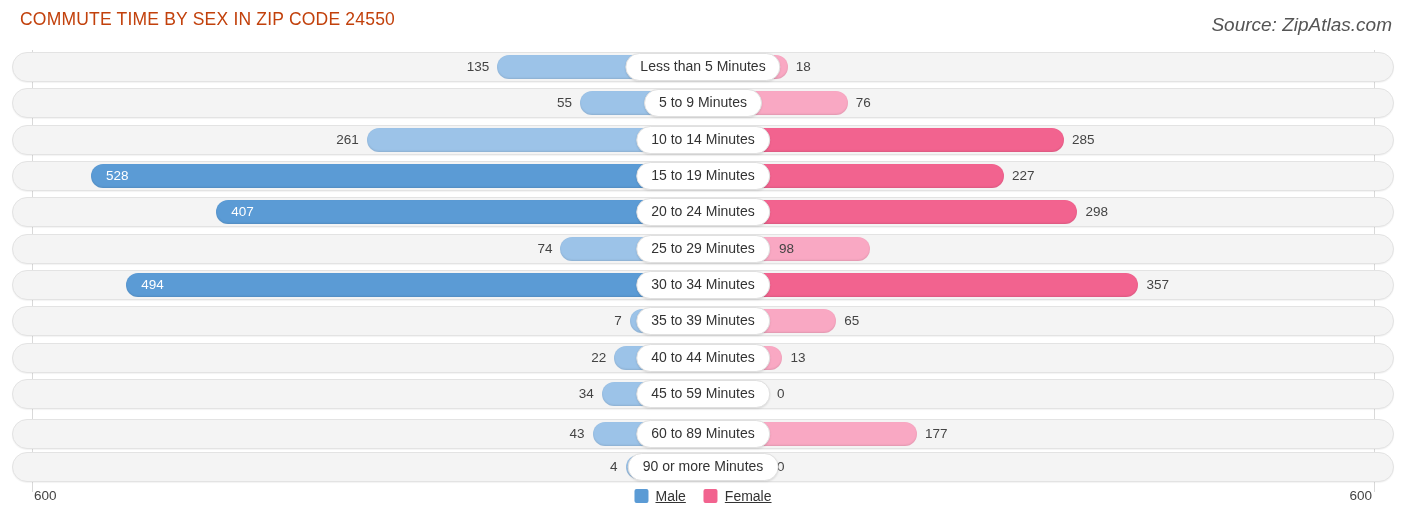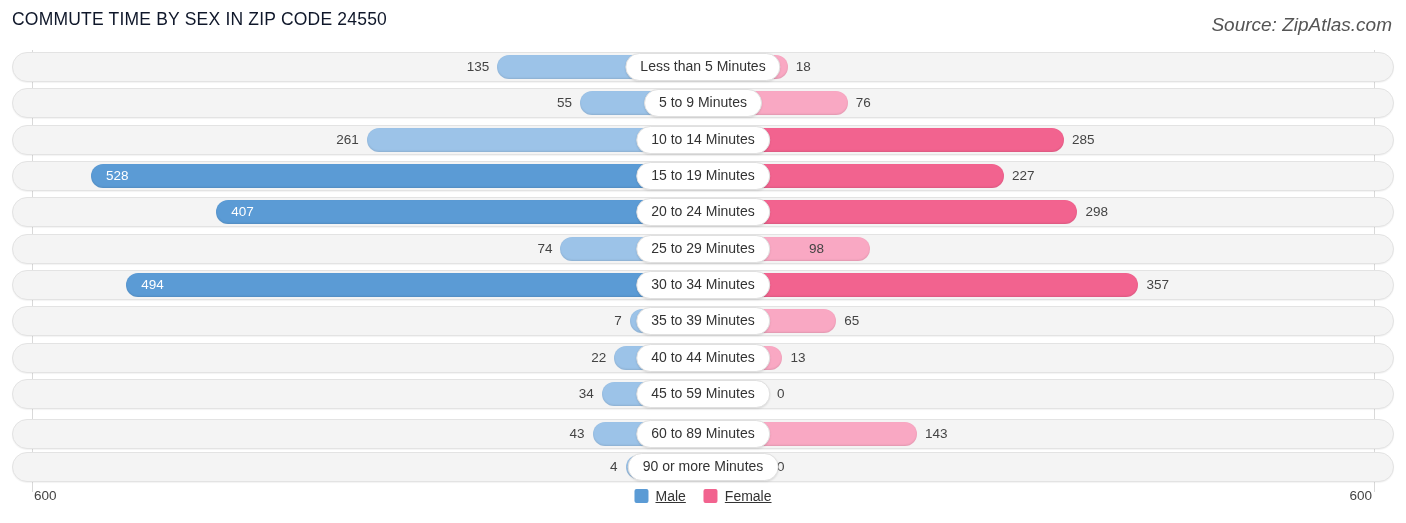--- a/index.html
+++ b/index.html
@@ -7,23 +7,23 @@
     width:1406px;height:523px;
     background:#ffffff;
     font-family:"Liberation Sans", sans-serif;
     color:#333;
     overflow:hidden;
     position:relative;
   }
   .chart{position:absolute;inset:0;}
 
   .title{
-    position:absolute;left:12px;top:9px;
+    position:absolute;left:20px;top:9px;
     font-size:17.5px;letter-spacing:.2px;
-    color:#0f172a;font-weight:400;
+    color:#c2410c;font-weight:400;
     white-space:nowrap;
   }
   .source{
     position:absolute;right:14px;top:14px;
     font-size:19px;font-style:italic;
     color:#555;white-space:nowrap;
   }
 
   .plot{
     position:absolute;left:12px;top:50px;
@@ -157,21 +157,21 @@
           <div class="bar bar-female strong" style="width: 374.43px;"></div>
           <div class="val val-male inside" style="right: 50%; transform: translate(0px, -50%); margin-right: 449.245px;">407</div>
           <div class="val val-female" style="margin-left: 382.43px;">298</div>
           <div class="pill">20 to 24 Minutes</div>
         </div>
         <div class="row" style="top: 183.75px;">
           <div class="track"></div>
           <div class="bar bar-male" style="width: 142.59px;"></div>
           <div class="bar bar-female" style="width: 167.43px;"></div>
           <div class="val val-male" style="margin-right: 150.59px;">74</div>
-          <div class="val val-female" style="margin-left: 106px;">98</div>
+          <div class="val val-female" style="margin-left: 76px;">98</div>
           <div class="pill">25 to 29 Minutes</div>
         </div>
         <div class="row" style="top: 220.1px;">
           <div class="track"></div>
           <div class="bar bar-male strong" style="width: 577.29px;"></div>
           <div class="bar bar-female strong" style="width: 435.495px;"></div>
           <div class="val val-male inside" style="right: 50%; transform: translate(0px, -50%); margin-right: 539.29px;">494</div>
           <div class="val val-female" style="margin-left: 443.495px;">357</div>
           <div class="pill">30 to 34 Minutes</div>
         </div>
@@ -197,21 +197,21 @@
           <div class="bar bar-female" style="width: 66px;"></div>
           <div class="val val-male" style="margin-right: 109.19px;">34</div>
           <div class="val val-female" style="margin-left: 74px;">0</div>
           <div class="pill">45 to 59 Minutes</div>
         </div>
         <div class="row" style="top: 369px;">
           <div class="track"></div>
           <div class="bar bar-male" style="width: 110.505px;"></div>
           <div class="bar bar-female" style="width: 214.005px;"></div>
           <div class="val val-male" style="margin-right: 118.505px;">43</div>
-          <div class="val val-female" style="margin-left: 222.005px;">143</div>
+          <div class="val val-female" style="margin-left: 222.005px;">177</div>
           <div class="pill">60 to 89 Minutes</div>
         </div>
         <div class="row" style="top: 401.85px;">
           <div class="track"></div>
           <div class="bar bar-male" style="width: 77.385px;"></div>
           <div class="bar bar-female" style="width: 66px;"></div>
           <div class="val val-male" style="margin-right: 85.385px;">4</div>
           <div class="val val-female" style="margin-left: 74px;">0</div>
           <div class="pill">90 or more Minutes</div>
         </div>

